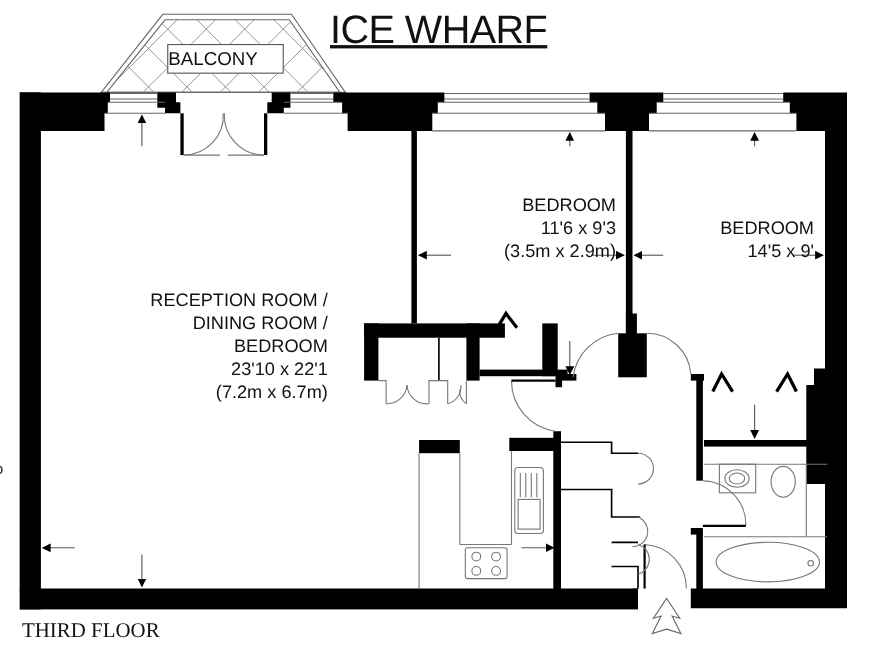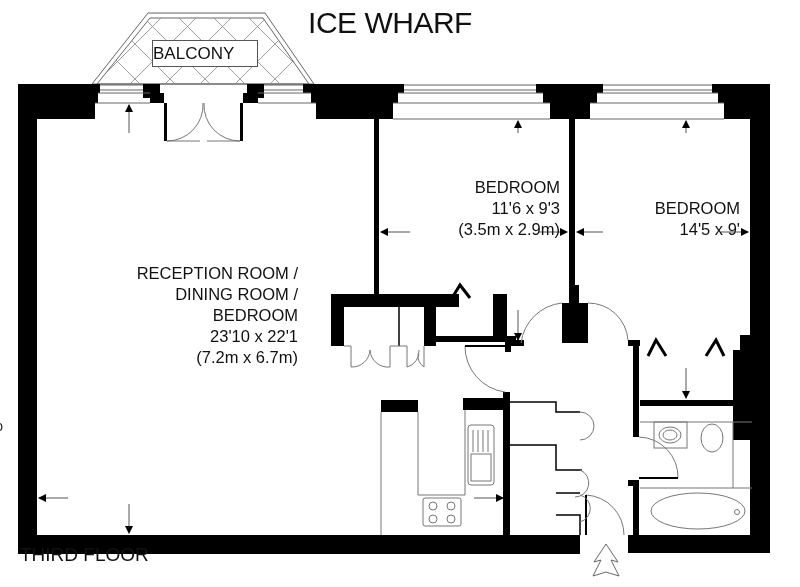--- a/index.html
+++ b/index.html
@@ -1,20 +1,20 @@
 <!DOCTYPE html>
 <html><head>
   <meta charset="utf-8">
   <style>
     html, body { margin: 0; padding: 0; background: #ffffff; }
     body { width: 800px; height: 587px; overflow: hidden; position: relative; font-family: "Liberation Sans", sans-serif; }
     #plan { position: absolute; left: 0; top: 0; width: 800px; height: 587px; }
     .lbl { position: absolute; color: #111; text-align: center; white-space: nowrap; font-family: "Liberation Sans", sans-serif; }
-    .title { left: 300px; top: 6px; width: 180px; font-size: 30px; letter-spacing: -0.5px; }
-    .floor { left: 20px; top: 544px; font-size: 19px; text-align: left; }
+    .title { left: 300px; top: 6px; width: 180px; font-size: 36px; letter-spacing: -0.5px; text-decoration: underline; }
+    .floor { left: 20px; top: 563px; font-size: 19px; text-align: left; font-family: Liberation Serif, serif; }
     .balcony-box { position: absolute; left: 152px; top: 40px; width: 104px; height: 25px; border: 1px solid #555; background: #fff; font-size: 17px; line-height: 25px; text-align: left; color: #111; }
     .room { font-size: 16.5px; line-height: 21px; text-align: right; }
     .reception { left: 58px; top: 263px; width: 240px; }
     .bed1 { left: 390px; top: 177px; width: 170px; }
     .bed2 { left: 590px; top: 198px; width: 150px; }
     .edge-mark { position: absolute; left: -4px; top: 418px; font-size: 14px; color: #222; }
     .line { display: block; }
   </style>
 </head>
 <body>

